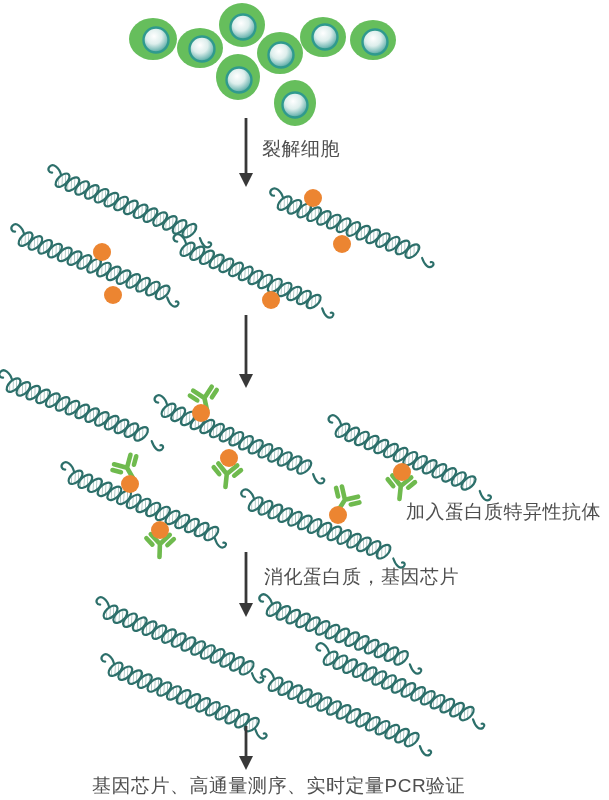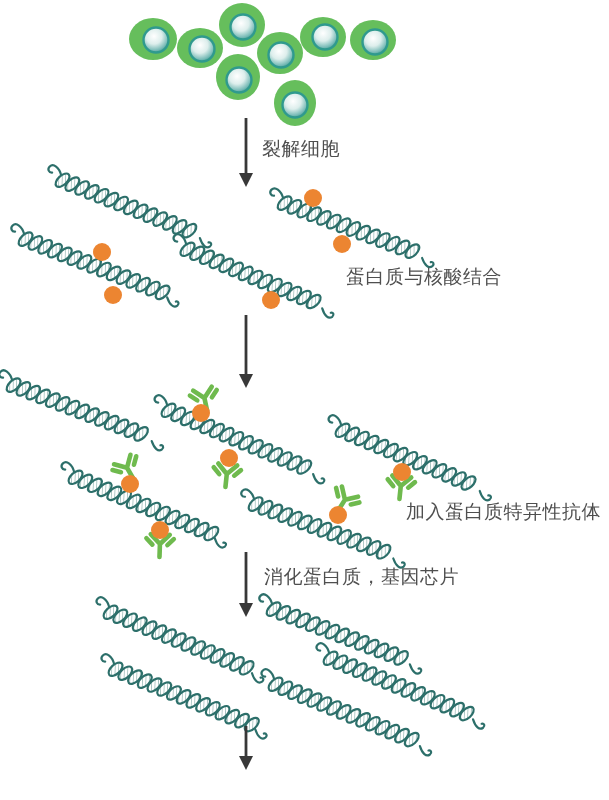--- a/index.html
+++ b/index.html
@@ -384,16 +384,16 @@
         <line x1="246" y1="552" x2="246" y2="604" stroke="#383838" stroke-width="2.8"></line>
         <polygon points="239,603 253,603 246,617" fill="#383838"></polygon>
       </g>
       <g>
         <line x1="246" y1="726" x2="246" y2="757" stroke="#383838" stroke-width="2.8"></line>
         <polygon points="239,756 253,756 246,770" fill="#383838"></polygon>
       </g>
     </svg>
 
   <div class="lbl" style="left:262px;top:138px">裂解细胞</div>
-  <div class="lbl" style="left:346px;top:266px">蛋白质与核酸结合</div>
   <div class="lbl" style="left:406px;top:501px">加入蛋白质特异性抗体</div>
   <div class="lbl" style="left:264px;top:566px">消化蛋白质，基因芯片</div>
+  <div class="lbl" style="left:92px;top:775px">基因芯片、高通量测序、实时定量PCR验证</div>
 </div>
 
 </body></html>

